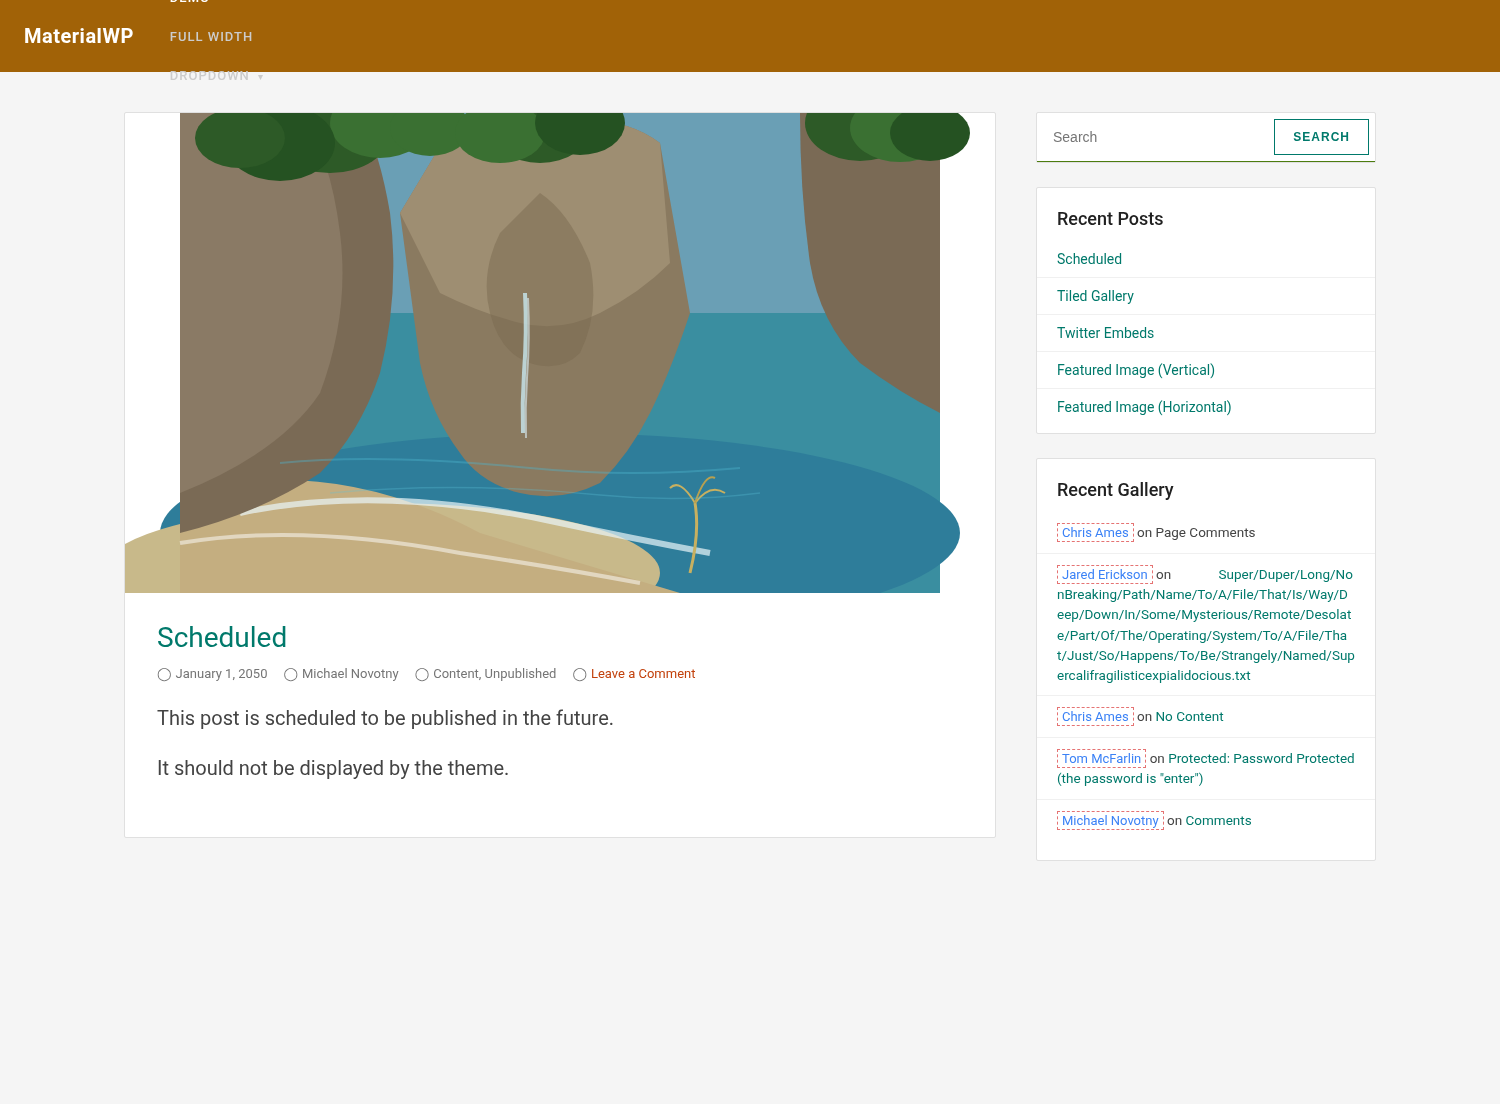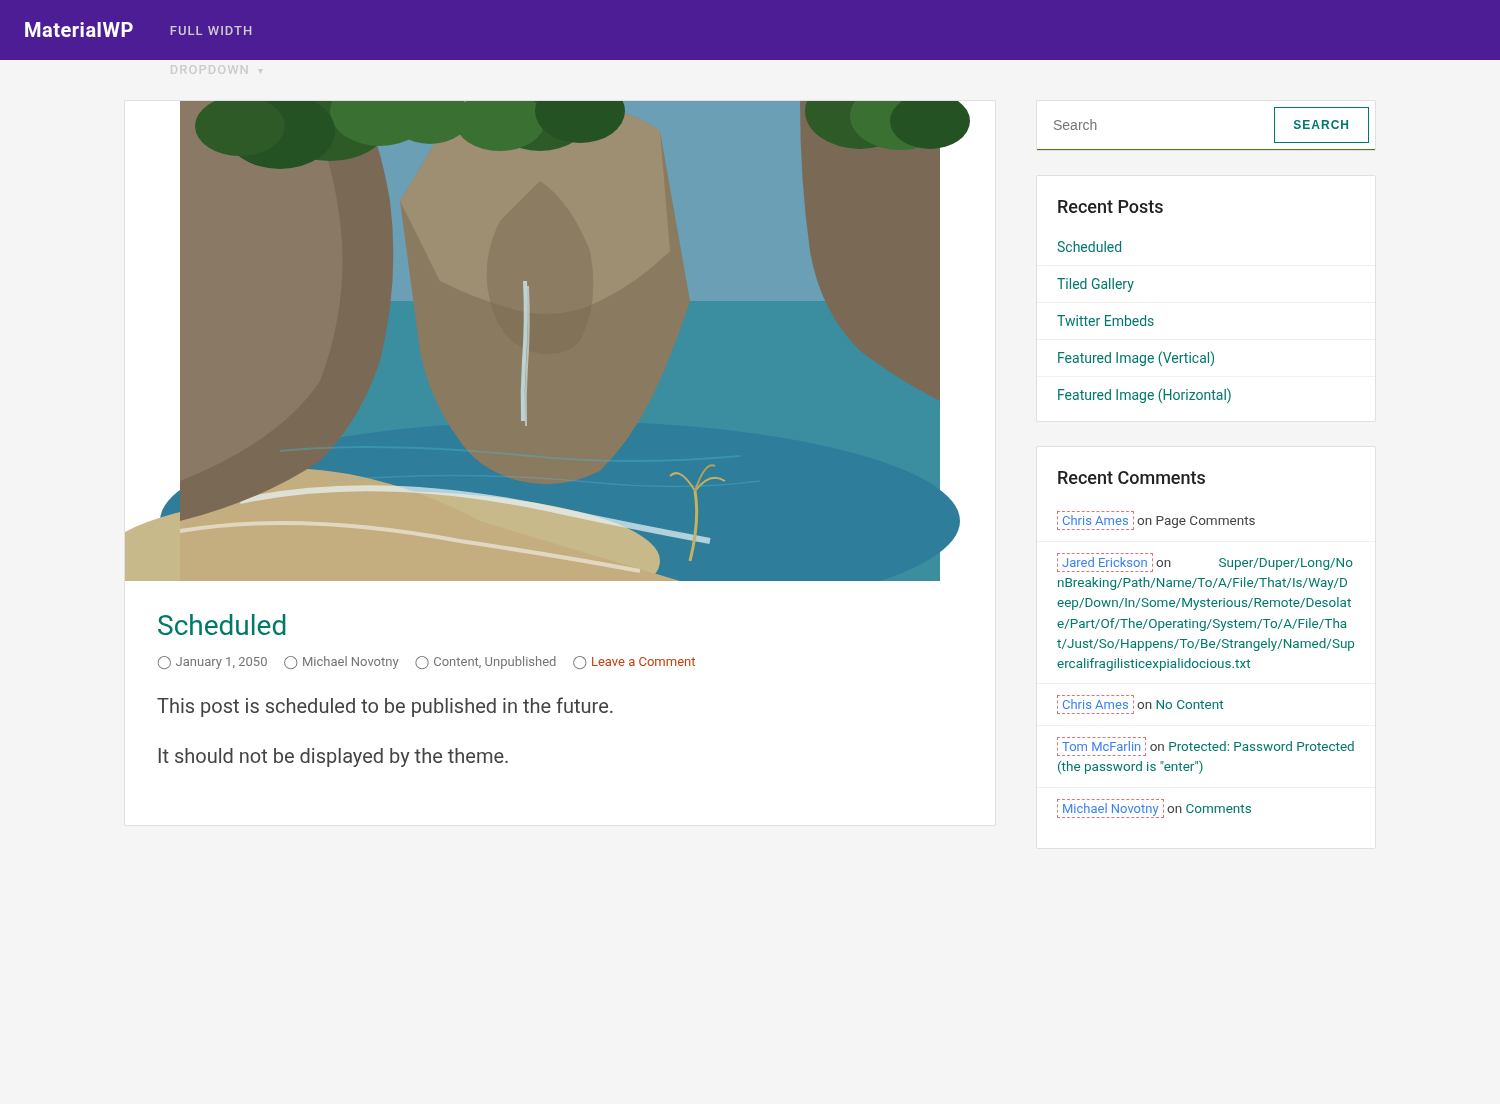--- a/index.html
+++ b/index.html
@@ -1,24 +1,24 @@
 <!DOCTYPE html>
 <html><head>
   <meta charset="utf-8">
   <style>
     * { box-sizing: border-box; margin: 0; padding: 0; }
     body { font-family: 'Roboto', Arial, sans-serif; background: #f5f5f5; color: #333; font-size: 14px; }
 
     
     .navbar {
-      background: #4c1d95;
+      background: #a16207;
       display: flex;
       align-items: center;
       padding: 0 24px;
-      height: 60px;
+      height: 72px;
     }
     .navbar-brand {
       color: #fff;
       font-size: 20px;
       font-weight: bold;
       margin-right: 24px;
       letter-spacing: 0.5px;
     }
     .navbar-links {
       display: flex;
@@ -291,21 +291,21 @@
       </div>
       <div class="recent-post-item">
         <a class="recent-post-link">Featured Image (Vertical)</a>
       </div>
       <div class="recent-post-item">
         <a class="recent-post-link">Featured Image (Horizontal)</a>
       </div>
     </div>
 
     <div class="widget">
-      <div class="widget-title">Recent Comments</div>
+      <div class="widget-title">Recent Gallery</div>
 
       <div class="comment-item">
         <span class="comment-author">Chris Ames</span>
         <span>on</span>
         <span>Page Comments</span>
       </div>
 
       <div class="comment-item">
         <span class="comment-author">Jared Erickson</span>
         <span> on </span>

